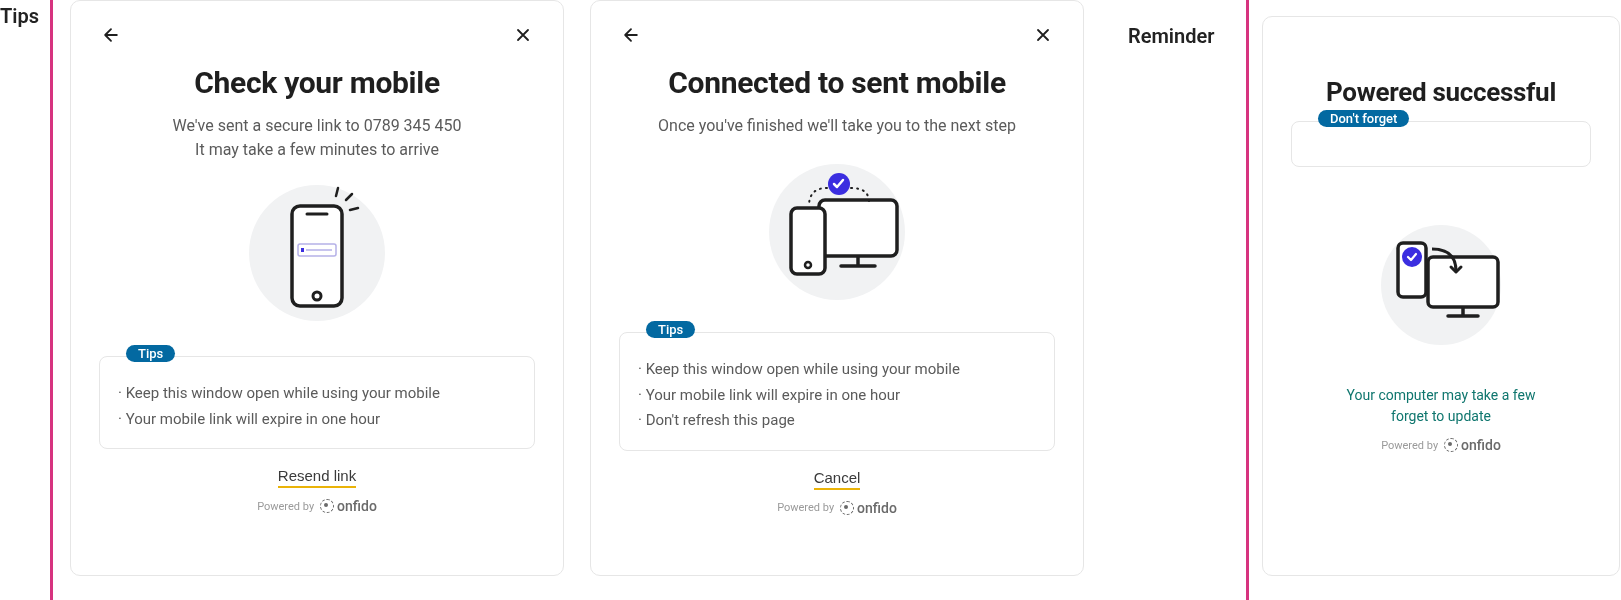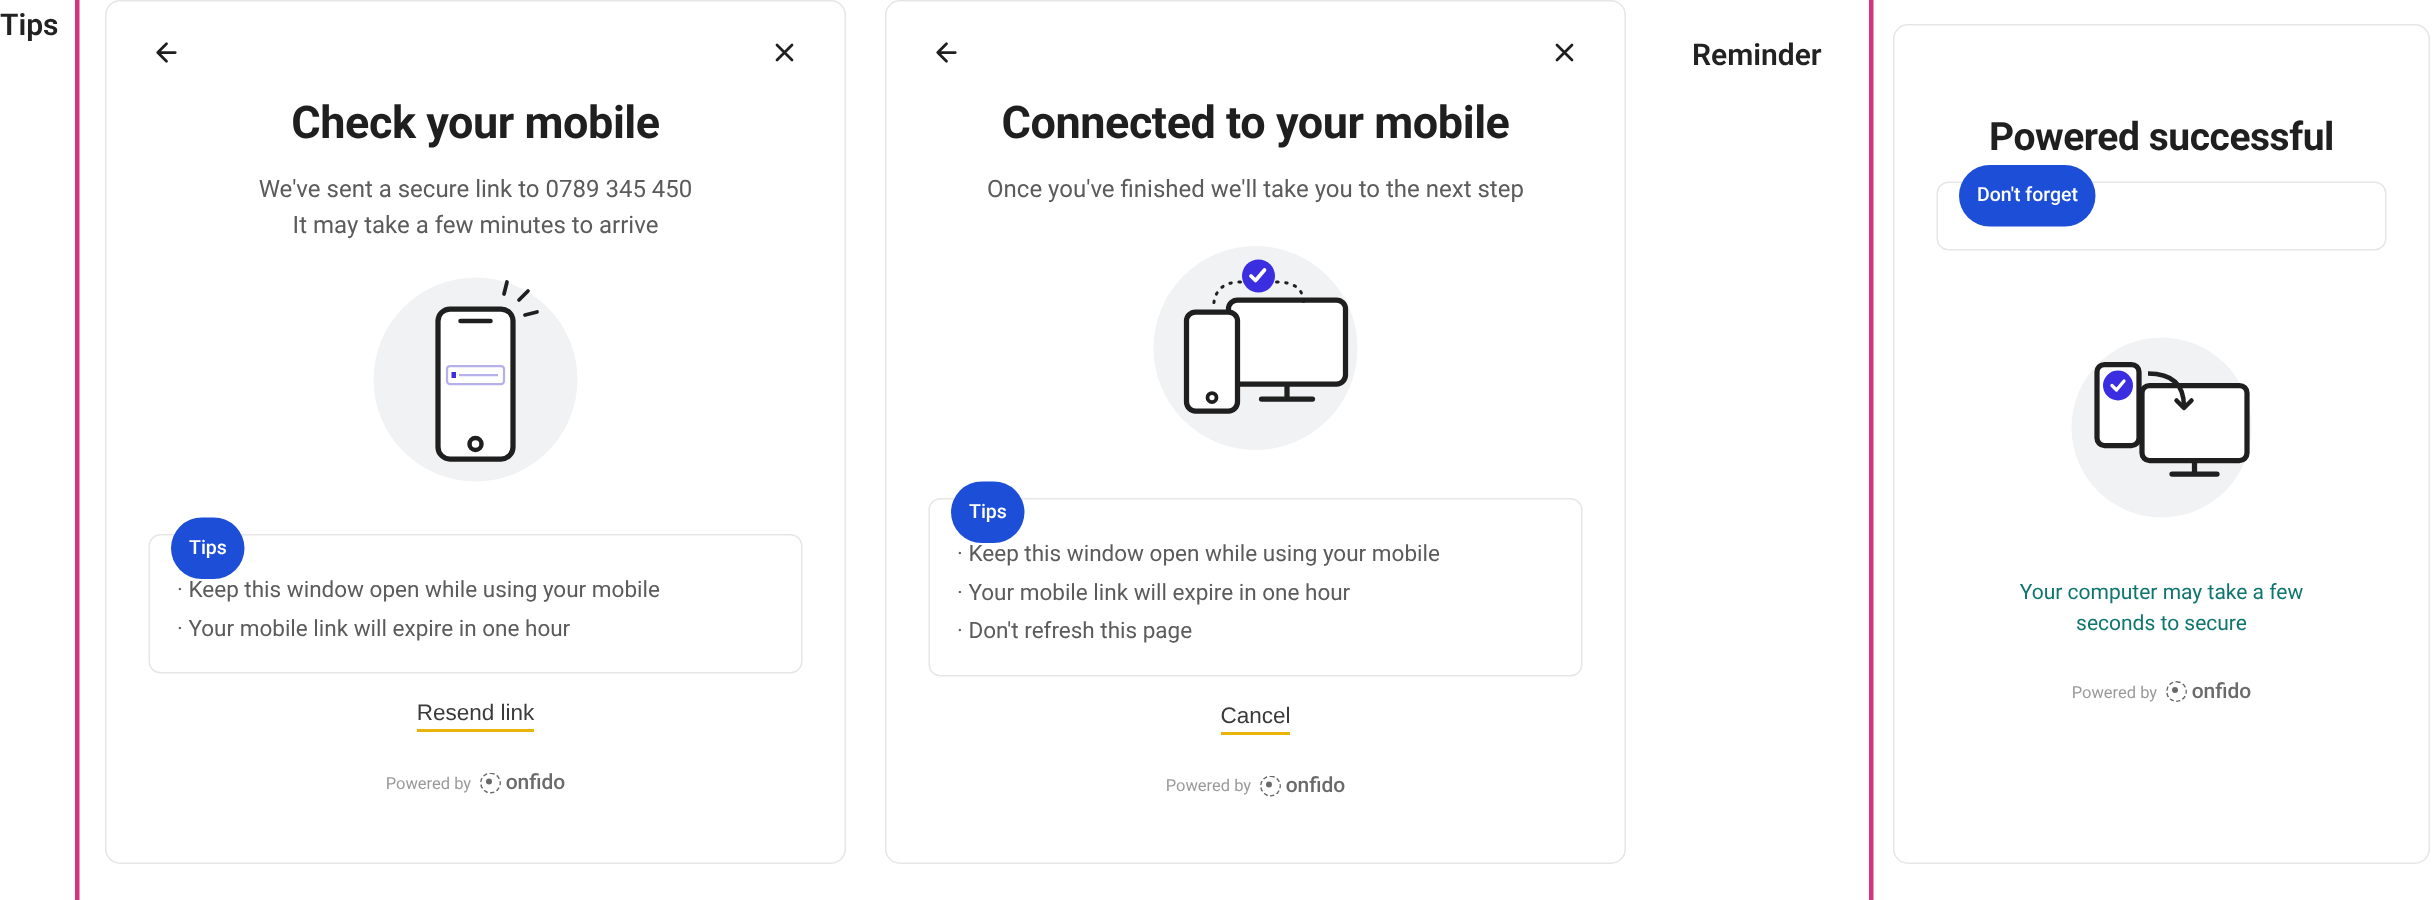--- a/index.html
+++ b/index.html
@@ -88,25 +88,25 @@
 
   .tips-box {
     position: relative;
     border: 1px solid #e6e6e6;
     border-radius: 8px;
     padding: 24px 18px 16px 18px;
   }
   .pill {
     position: absolute;
     top: -12px;
-    left: 14px;
-    background: #1d4ed8;
+    left: 26px;
+    background: #0369a1;
     color: #fff;
     font-size: 13px;
-    padding: 13px 12px;
+    padding: 1px 12px;
     border-radius: 999px;
     font-weight: 500;
   }
   .tips-list {
     list-style: none;
     font-size: 15px;
     color: #5b5b5b;
     line-height: 1.7;
   }
   .tips-list li::before {
@@ -125,21 +125,21 @@
     border-bottom: 2px solid #eab308;
     padding-bottom: 2px;
     cursor: pointer;
     width: fit-content;
   }
 
   .powered {
     text-align: center;
     font-size: 11px;
     color: #9a9a9a;
-    margin-top: 26px;
+    margin-top: 10px;
     display: flex;
     align-items: center;
     justify-content: center;
     gap: 6px;
   }
   .onfido-logo {
     display: inline-flex;
     align-items: center;
     color: #6a6a6a;
     font-size: 14px;
@@ -243,21 +243,21 @@
         <svg viewBox="0 0 24 24">
             <path d="M12 5l-7 7 7 7M5 12h14"></path>
           </svg>
       </span>
       <span class="icon-btn">
         <svg viewBox="0 0 24 24">
             <path d="M6 6l12 12M18 6L6 18"></path>
           </svg>
       </span>
     </div>
-    <h2 class="title">Connected to your mobile</h2>
+    <h2 class="title">Connected to sent mobile</h2>
     <div class="subtitle">Once you've finished we'll take you to the next step</div>
     <div class="illus-wrap">
       <svg width="160" height="150" viewBox="0 0 160 150">
         <circle cx="80" cy="78" r="68" fill="#f1f2f3"></circle>
         <rect x="62" y="46" width="78" height="56" rx="6" fill="#fff" stroke="#1f1f1f" stroke-width="3.5"></rect>
         <line x1="101" y1="102" x2="101" y2="112" stroke="#1f1f1f" stroke-width="3.5"></line>
         <line x1="84" y1="112" x2="118" y2="112" stroke="#1f1f1f" stroke-width="3.5" stroke-linecap="round"></line>
         <rect x="34" y="54" width="34" height="66" rx="6" fill="#fff" stroke="#1f1f1f" stroke-width="3.5"></rect>
         <circle cx="51" cy="111" r="3" fill="none" stroke="#1f1f1f" stroke-width="2.5"></circle>
         <circle cx="82" cy="30" r="11" fill="#3b2ee0"></circle>
@@ -300,21 +300,21 @@
         <line x1="82" y1="109" x2="112" y2="109" stroke="#1f1f1f" stroke-width="3.5" stroke-linecap="round"></line>
         <rect x="32" y="36" width="28" height="54" rx="5" fill="#fff" stroke="#1f1f1f" stroke-width="3.5"></rect>
         <circle cx="46" cy="50" r="10" fill="#3b2ee0"></circle>
         <path d="M42 50 l3 3 l5 -6" stroke="#fff" stroke-width="2.2" fill="none" stroke-linecap="round" stroke-linejoin="round"></path>
         <path d="M66 42 q 24 0 24 22" stroke="#1f1f1f" stroke-width="3" fill="none"></path>
         <path d="M85 60 l5 5 l5 -5" stroke="#1f1f1f" stroke-width="3" fill="none" stroke-linecap="round" stroke-linejoin="round"></path>
       </svg>
     </div>
     <div class="caption">
       <span>Your computer may take a few</span><br>
-      <span>seconds to secure</span>
+      <span>forget to update</span>
     </div>
     <div class="powered">
       <span>Powered by</span>
       <span class="onfido-logo">
         <span class="onfido-mark"></span>
         <span>onfido</span>
       </span>
     </div>
   </div>
 

